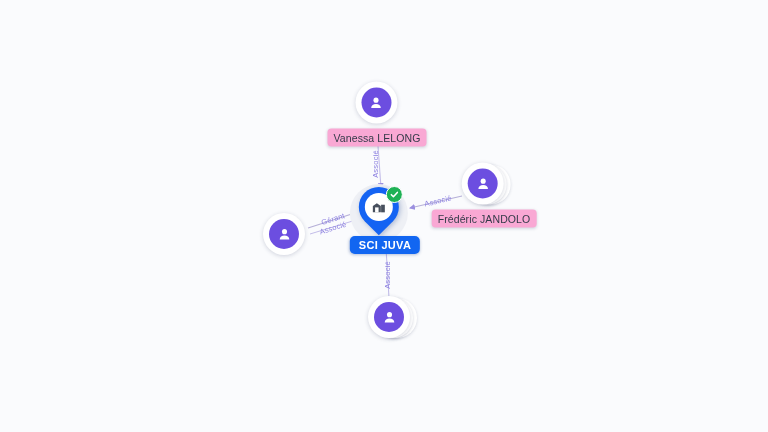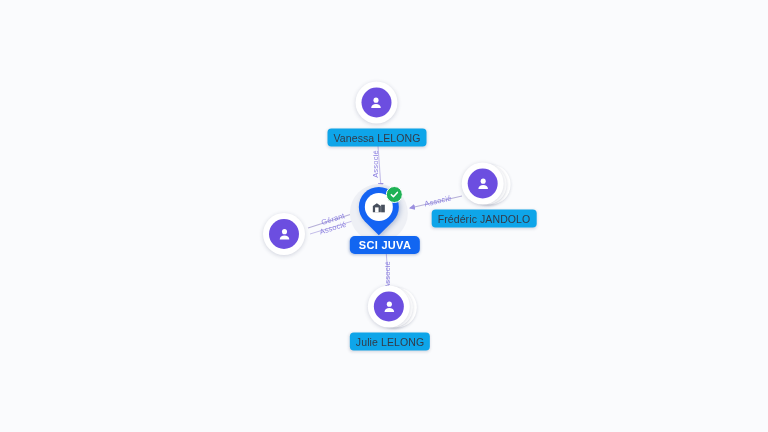--- a/index.html
+++ b/index.html
@@ -70,21 +70,21 @@
     border-radius: 50%;
     background: #6c4ee0;
     display: flex;
     align-items: center;
     justify-content: center;
   }
   .person-disc svg { display: block; }
 
   .node-label {
     margin-top: 3px;
-    background: #0ea5e9;
+    background: #f9a8d4;
     border-radius: 4px;
     padding: 3px 6px;
     font-size: 10.5px;
     color: #333a48;
     white-space: nowrap;
     box-shadow: 0 1px 3px rgba(40,50,90,0.17);
     letter-spacing: 0.1px;
   }
 
   
@@ -254,21 +254,20 @@
       <div class="stack-ghost g1"></div>
       <div class="person-ring">
         <div class="person-disc">
           <svg width="17" height="17" viewBox="0 0 24 24" fill="#ffffff">
             <circle cx="12" cy="8" r="3.6"></circle>
             <path d="M5.2 19c0-3.6 3.1-5.6 6.8-5.6s6.8 2 6.8 5.6z"></path>
           </svg>
         </div>
       </div>
     </div>
-    <div class="node-label">Julie LELONG</div>
   </div>
 
   <div class="company-node" style="left:385px; top:219px;">
     <div class="pin-halo">
       <div class="pin-wrap">
         <div class="pin-shape"></div>
         <div class="pin-inner">
           <svg width="16" height="16" viewBox="0 0 24 24" fill="#48505e">
             <path d="M3 20V10.5l6-4.2 6 4.2V20H3z"></path>
             <rect x="15.4" y="8.6" width="5.6" height="11.4"></rect>

